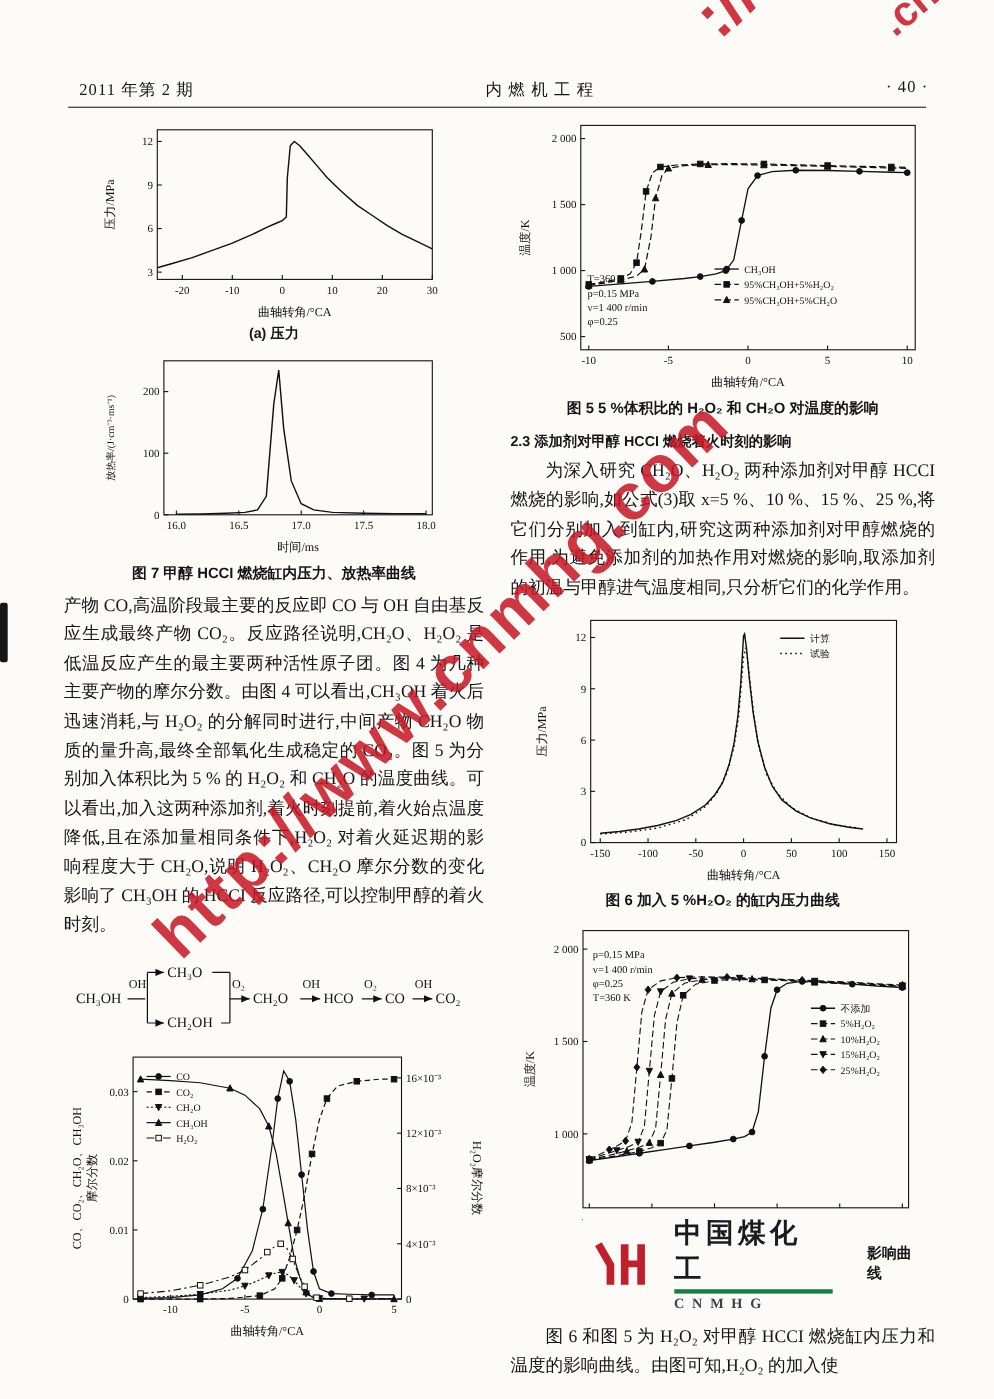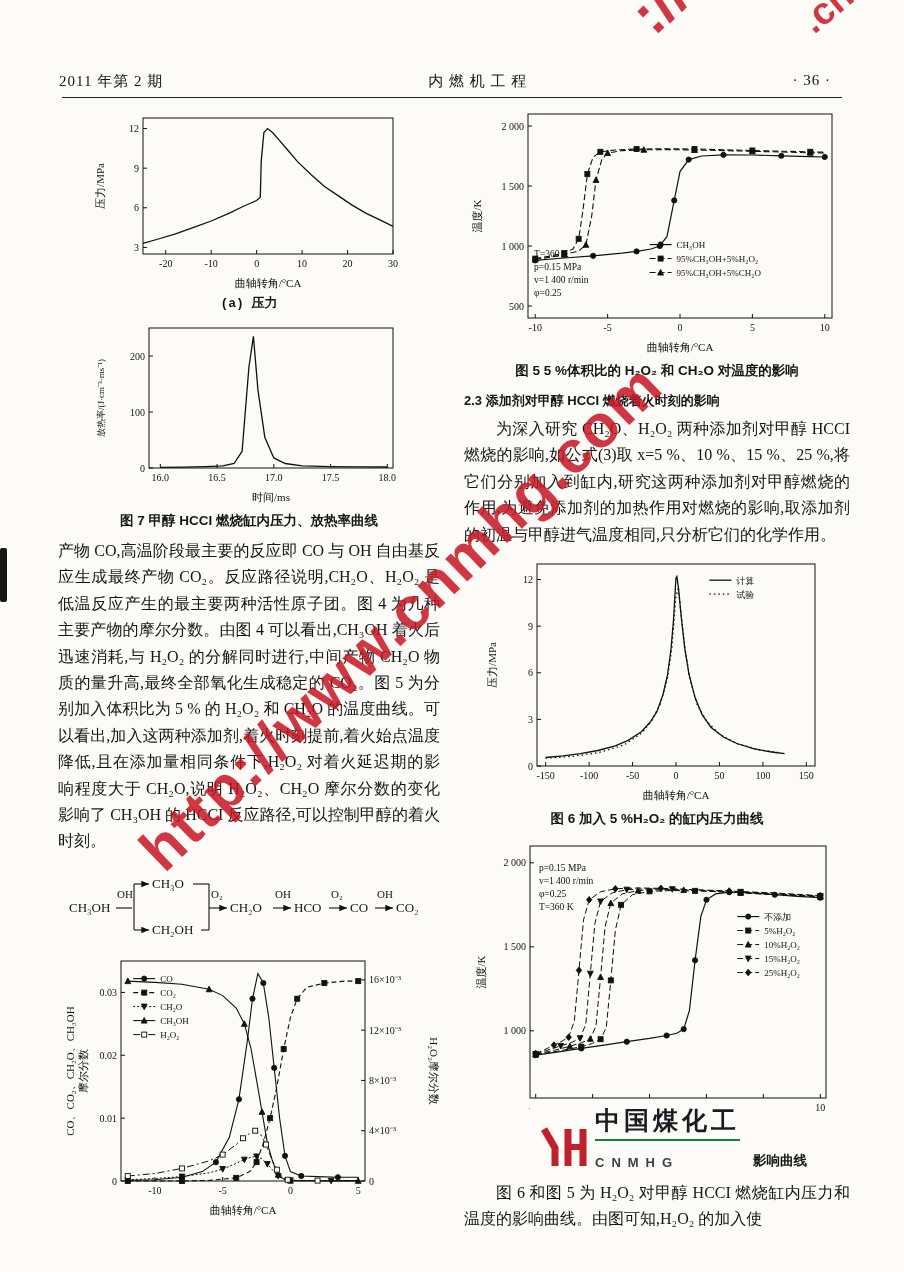--- a/index.html
+++ b/index.html
@@ -1,56 +1,56 @@
 <!DOCTYPE html>
 <html><head>
 <meta charset="utf-8">
 <style>
   html,body{margin:0;padding:0;background:#e8e6e0;}
   .page{position:relative;width:904px;height:1272px;background:#fcfbf7;overflow:hidden;
         font-family:"Liberation Serif",serif;color:#151515;}
-  header{position:absolute;top:72px;left:59px;width:772px;display:flex;
+  header{position:absolute;top:72px;left:72px;width:772px;display:flex;
          justify-content:space-between;font-size:15px;letter-spacing:1px;}
   .header-rule{position:absolute;top:97px;left:62px;width:780px;border-top:1.6px solid #222;}
   .col{position:absolute;}
   .col-left{left:58px;top:110px;width:382px;}
   .col-right{left:464px;top:104px;width:386px;}
   .chart-host{display:flex;justify-content:center;}
-  .subcaption{text-align:center;font-family:Liberation Mono, monospace;font-weight:bold;
+  .subcaption{text-align:center;font-family:Liberation Sans, sans-serif;font-weight:bold;
               font-size:13px;margin:2px 0 8px;}
   .caption{text-align:center;font-family:"Liberation Sans",sans-serif;font-weight:bold;
            font-size:13.5px;margin:6px 0 8px;}
   .body{font-size:16px;line-height:26.4px;text-align:justify;margin:6px 0;}
   .indent{text-indent:2em;}
   h3.s23{font-family:"Liberation Sans",sans-serif;font-size:13px;font-weight:bold;margin:12px 0 4px;}
   svg text{font-family:"Liberation Serif",serif;fill:#111;}
   .fig3-wrap{display:flex;justify-content:center;margin-top:10px;}
   .watermark{position:absolute;color:rgba(199,21,35,0.85);font-family:"Liberation Sans",sans-serif;
              font-weight:bold;white-space:nowrap;pointer-events:none;z-index:5;}
   .wm-main{left:150px;top:825px;font-size:60px;letter-spacing:2px;
            transform-origin:0 50%;transform:rotate(-44deg);}
   .wm-top{left:640px;top:-12px;font-size:60px;transform-origin:0 50%;transform:rotate(-44deg);}
   .wm-corner{left:806px;top:4px;font-size:38px;transform-origin:0 50%;transform:rotate(-40deg);}
-  .logo-row{position:relative;z-index:3;display:flex;align-items:flex-end;gap:5px;
+  .logo-row{position:relative;z-index:3;display:flex;align-items:center;gap:23px;
             margin:-36px 0 2px 66px;background:#fcfbf7;padding:4px 8px;width:fit-content;}
   .logo-name{font-family:"Liberation Sans",sans-serif;font-weight:bold;font-size:25px;letter-spacing:4px;color:#181c20;}
-  .logo-sub{font-family:Liberation Sans, sans-serif;font-weight:bold;font-size:13px;letter-spacing:7px;
-            color:#39424a;border-top:2px solid #15803d;margin-top:2px;padding-top:14px;}
+  .logo-sub{font-family:Liberation Serif, serif;font-weight:bold;font-size:13px;letter-spacing:7px;
+            color:#39424a;border-top:4px solid #15803d;margin-top:2px;padding-top:1px;}
   .cap-frag{font-family:"Liberation Sans",sans-serif;font-weight:bold;font-size:13.5px;margin-left:8px;}
   .artifact{position:absolute;left:0;top:548px;width:7px;height:54px;background:#161616;border-radius:2px;z-index:4;}
 </style>
 </head>
 <body>
 
 <div class="page">
 
   <header>
     <span>2011 年第 2 期</span>
     <span>内 燃 机 工 程</span>
-    <span>· 36 ·</span>
+    <span>· 40 ·</span>
   </header>
   <div class="header-rule"></div>
 
   <div class="col col-left">
     <div class="chart-host">
         <svg width="312" height="182" viewBox="0 0 312 182" style="overflow:visible">
           <rect x="50" y="8" width="250" height="136" fill="none" stroke="#111" stroke-width="1"></rect>
           <line x1="72.72727272727272" y1="144" x2="72.72727272727272" y2="140" stroke="#111"></line>
           <text x="72.72727272727272" y="157" font-size="10" text-anchor="middle">-20</text>
           <line x1="118.18181818181817" y1="144" x2="118.18181818181817" y2="140" stroke="#111"></line>

